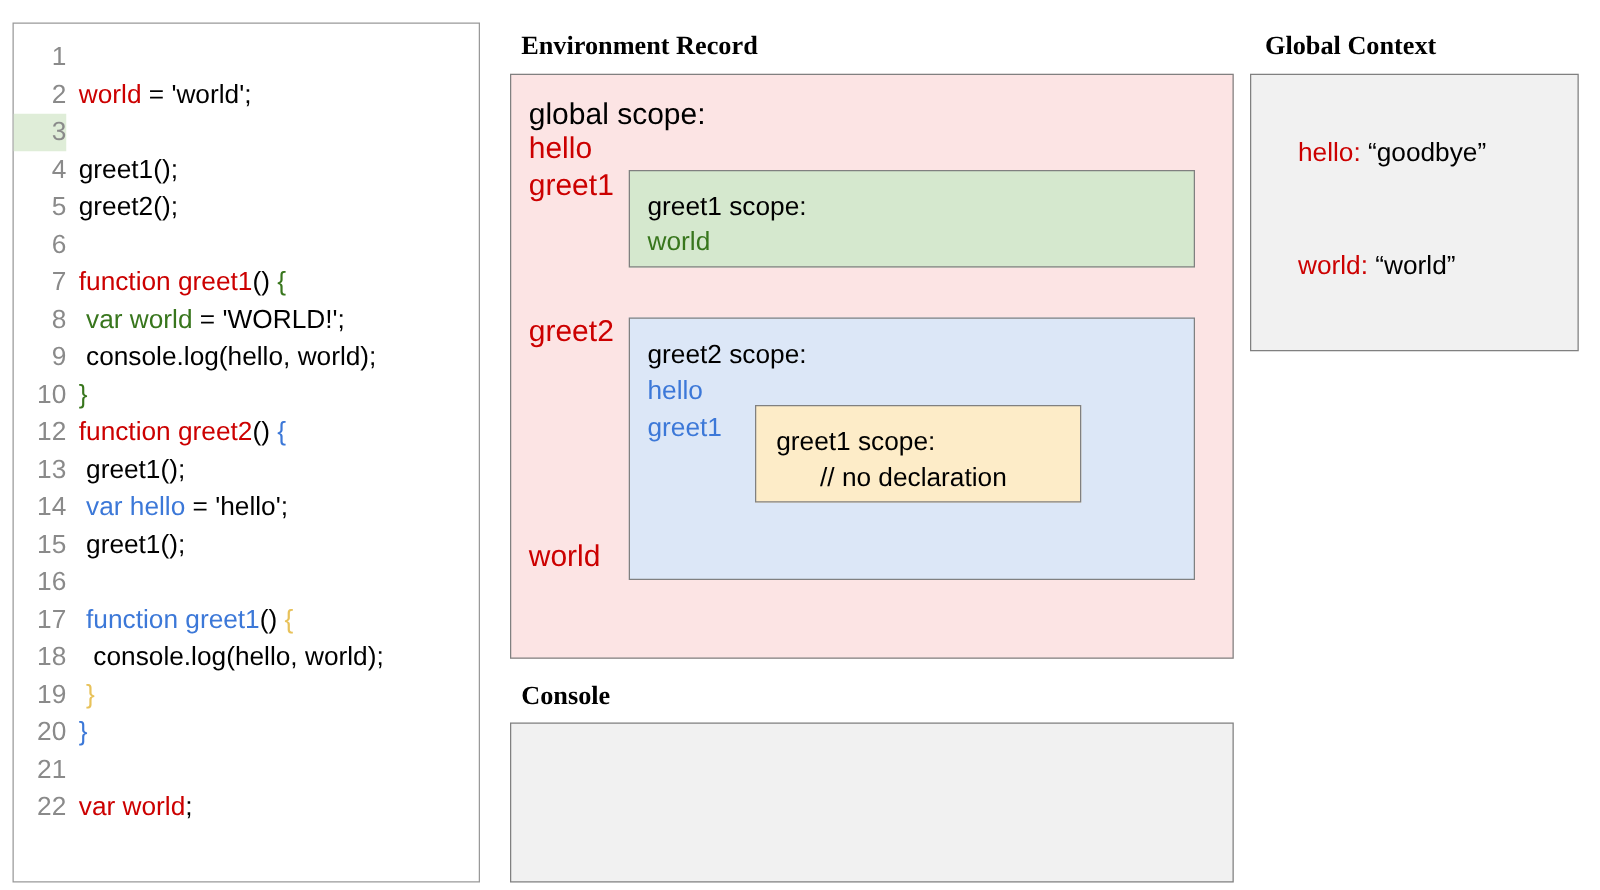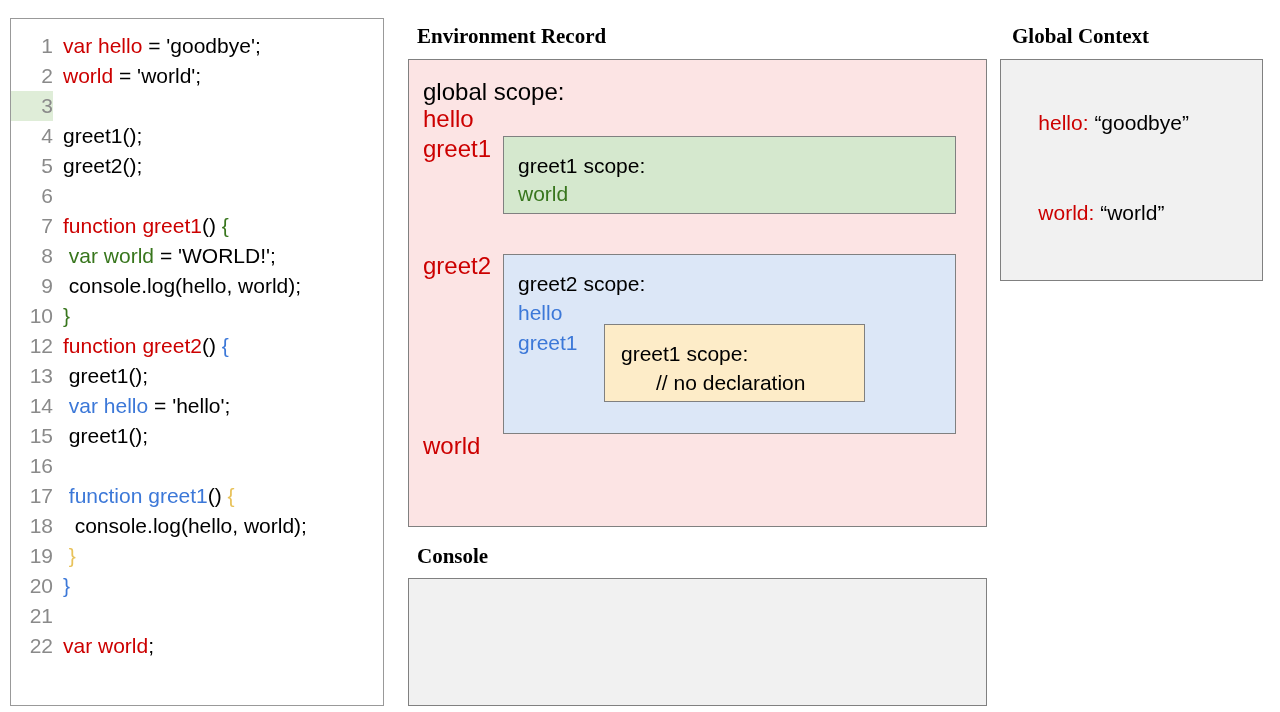--- a/index.html
+++ b/index.html
@@ -100,21 +100,21 @@
     height: 78px;
     box-sizing: border-box;
     border: 1px solid #808080;
     background: #d5e8ce;
   }
   #greet2-scope-box {
     position: absolute;
     left: 94px;
     top: 194px;
     width: 453px;
-    height: 180px;
+    height: 210px;
     box-sizing: border-box;
     border: 1px solid #808080;
     background: #dce7f7;
   }
   #greet1-inner-box {
     position: absolute;
     left: 100px;
     top: 69px;
     width: 261px;
     height: 78px;
@@ -175,21 +175,21 @@
     white-space: pre;
   }
   .gkey { color: #cc0000; }
   .gval { color: #000000; }
 </style>
 </head>
 <body>
 
 <div id="code-panel">
   <div id="code-lines">
-      <div class="code-line"><div class="gutter">1</div><div class="code-text"><span class="tok-red">var hello</span><span class="tok-black"> = 'goodbye';</span></div></div>
+      <div class="code-line"><div class="gutter">1</div></div>
       <div class="code-line"><div class="gutter">2</div><div class="code-text"><span class="tok-red">world</span><span class="tok-black"> = 'world';</span></div></div>
       <div class="code-line"><div class="gutter hl">3</div><div class="code-text"><span class="tok-black"></span></div></div>
       <div class="code-line"><div class="gutter">4</div><div class="code-text"><span class="tok-black">greet1();</span></div></div>
       <div class="code-line"><div class="gutter">5</div><div class="code-text"><span class="tok-black">greet2();</span></div></div>
       <div class="code-line"><div class="gutter">6</div><div class="code-text"><span class="tok-black"></span></div></div>
       <div class="code-line"><div class="gutter">7</div><div class="code-text"><span class="tok-red">function greet1</span><span class="tok-black">() </span><span class="tok-green">{</span></div></div>
       <div class="code-line"><div class="gutter">8</div><div class="code-text"><span class="tok-black"> </span><span class="tok-green">var world</span><span class="tok-black"> = 'WORLD!';</span></div></div>
       <div class="code-line"><div class="gutter">9</div><div class="code-text"><span class="tok-black"> console.log(hello, world);</span></div></div>
       <div class="code-line"><div class="gutter">10</div><div class="code-text"><span class="tok-green">}</span></div></div>
       <div class="code-line"><div class="gutter">12</div><div class="code-text"><span class="tok-red">function greet2</span><span class="tok-black">() </span><span class="tok-blue">{</span></div></div>

